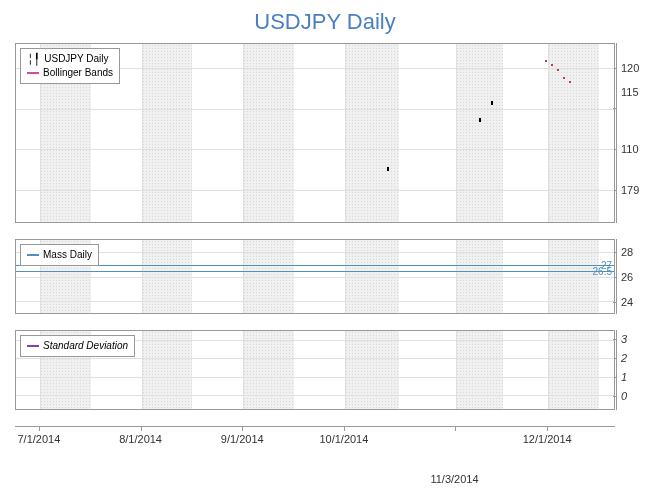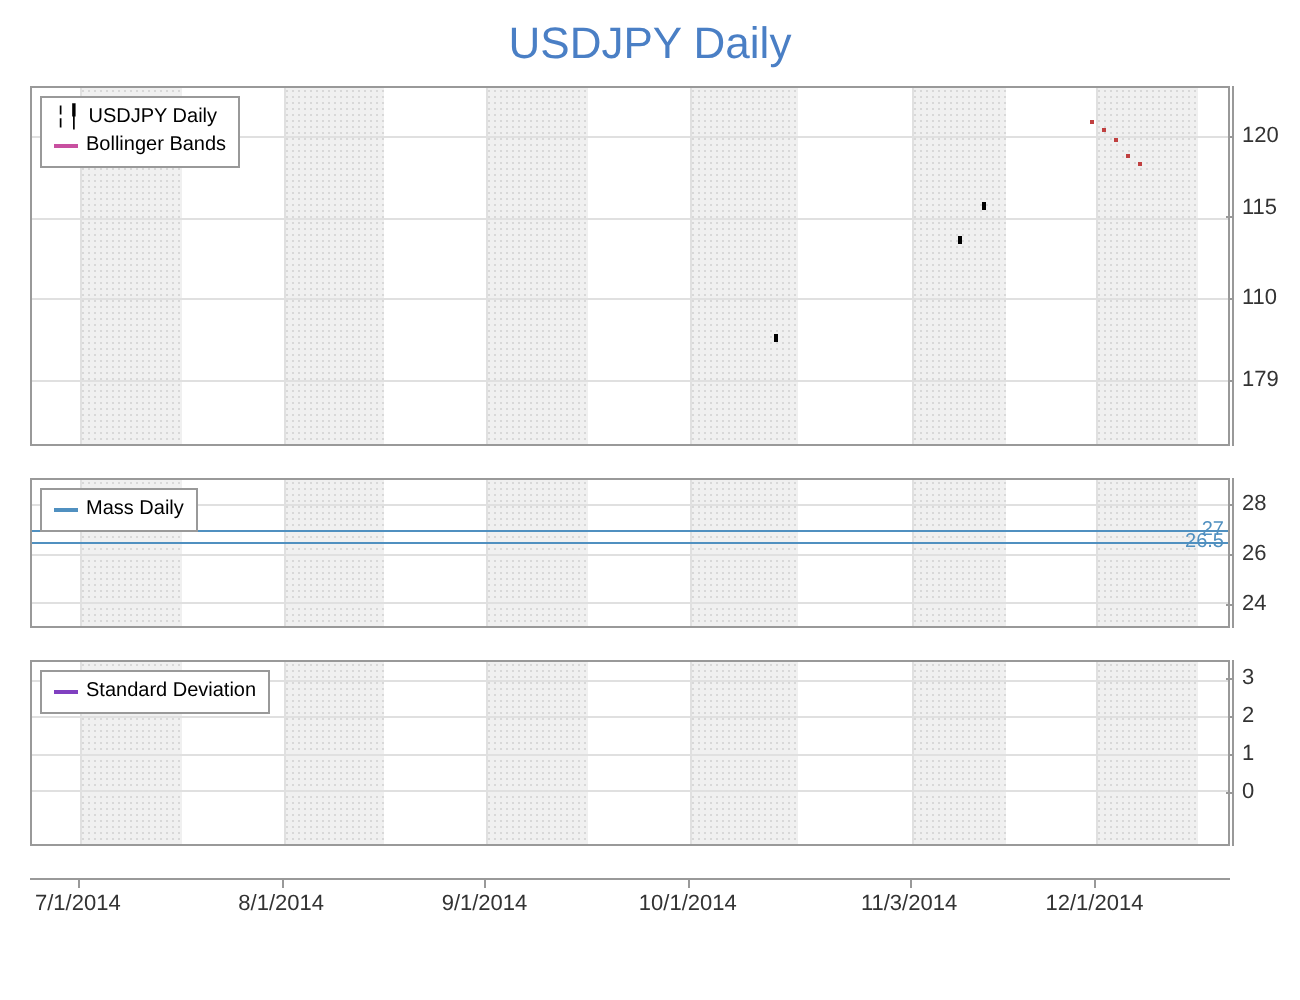--- a/index.html
+++ b/index.html
@@ -3,21 +3,21 @@
 <meta charset="utf-8">
 <style>
 * { box-sizing: border-box; margin: 0; padding: 0; }
 body { font-family: Arial, sans-serif; background: #fff; width: 650px; height: 500px; position: relative; }
 .chart-container { position: absolute; left: 10px; top: 5px; width: 630px; height: 490px; }
 .title { text-align: center; color: #4a7fc5; font-size: 22px; font-weight: normal; padding: 4px 0 8px; }
 .panel-wrap { position: relative; width: 600px; margin-left: 5px; }
 .panel { position: relative; border: 1px solid #999; background: #fff; }
 .panel-main { height: 180px; }
 .panel-mass { height: 75px; }
-.panel-std { height: 93px; }
+.panel-std { height: 80px; font-style: italic; }
 .gap { height: 16px; }
 .y-axis { position: absolute; right: -38px; top: -1px; bottom: -1px; width: 36px; border-left: 1px solid #999; }
 .y-tick { position: absolute; left: 4px; font-size: 11px; color: #333; transform: translateY(-50%); }
 .y-tick-line { position: absolute; left: -4px; width: 4px; height: 1px; background: #999; }
 .x-axis { position: relative; height: 28px; width: 600px; margin-left: 5px; border-top: 1px solid #999; }
 .x-tick { position: absolute; top: 6px; font-size: 11px; color: #333; transform: translateX(-50%); }
 .x-tick-mark { position: absolute; top: 0; width: 1px; height: 4px; background: #999; }
 .grid-band { position: absolute; top: 0; bottom: 0; background: #f0f0f0; background-image: radial-gradient(#d8d8d8 0.5px, transparent 0.5px); background-size: 3px 3px; }
 .grid-h { position: absolute; left: 0; right: 0; height: 1px; background: #e0e0e0; }
 .grid-v { position: absolute; top: 0; bottom: 0; width: 1px; background: #e0e0e0; }
@@ -46,21 +46,21 @@
         <div class="legend-row">
           <span class="legend-swatch" style="background:#c850a0"></span>
           <span>Bollinger Bands</span>
         </div>
       </div>
       <div class="y-axis" id="yaxis-main">
           <div class="y-tick" style="top: 147.273px;">179</div>
           <div class="y-tick-line" style="top: 147.273px;"></div>
           <div class="y-tick" style="top: 106.364px;">110</div>
           <div class="y-tick-line" style="top: 106.364px;"></div>
-          <div class="y-tick" style="top: 61px;">115</div>
+          <div class="y-tick" style="top: 49px;">115</div>
           <div class="y-tick-line" style="top: 65.4545px;"></div>
           <div class="y-tick" style="top: 24.5455px;">120</div>
           <div class="y-tick-line" style="top: 24.5455px;"></div>
         </div>
     <div class="grid-band" style="left: 23.92px; width: 50.83px;"></div>
         <div class="grid-band" style="left: 125.58px; width: 50.83px;"></div>
         <div class="grid-band" style="left: 227.24px; width: 50.83px;"></div>
         <div class="grid-band" style="left: 328.9px; width: 53.82px;"></div>
         <div class="grid-band" style="left: 439.53px; width: 47.84px;"></div>
         <div class="grid-band" style="left: 532.22px; width: 50.83px;"></div>
@@ -168,18 +168,18 @@
 
   <div class="x-axis" id="x-axis">
       <div class="x-tick" style="left: 23.92px;">7/1/2014</div>
       <div class="x-tick-mark" style="left: 23.92px;"></div>
       <div class="x-tick" style="left: 125.58px; text-align: center;">8/1/2014</div>
       <div class="x-tick-mark" style="left: 125.58px;"></div>
       <div class="x-tick" style="left: 227.24px;">9/1/2014</div>
       <div class="x-tick-mark" style="left: 227.24px;"></div>
       <div class="x-tick" style="left: 328.9px;">10/1/2014</div>
       <div class="x-tick-mark" style="left: 328.9px;"></div>
-      <div class="x-tick" style="left: 439.53px;">11/3/2014</div>
+      <div class="x-tick" style="left: 439.53px; margin-top: 40px;">11/3/2014</div>
       <div class="x-tick-mark" style="left: 439.53px;"></div>
       <div class="x-tick" style="left: 532.22px;">12/1/2014</div>
       <div class="x-tick-mark" style="left: 532.22px;"></div>
     </div>
 </div>
 
 </body></html>

